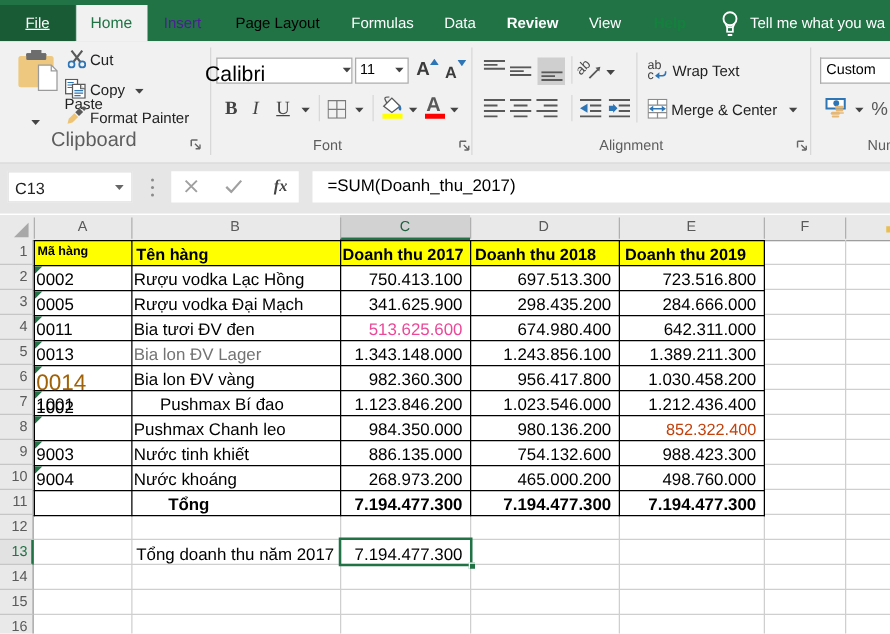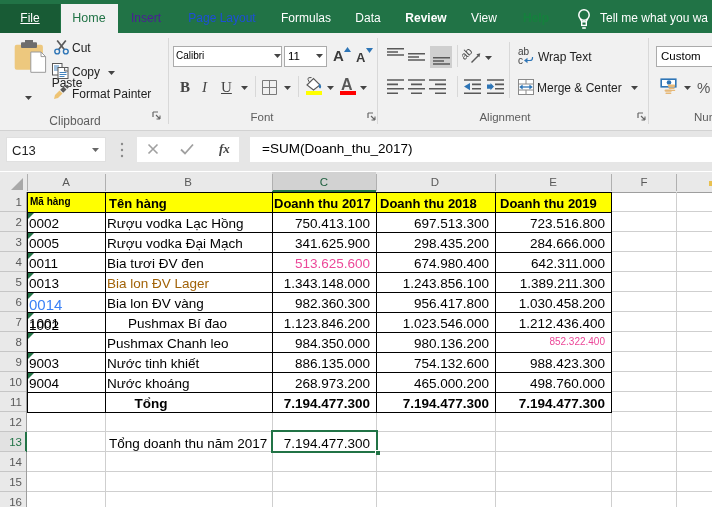--- a/index.html
+++ b/index.html
@@ -7,21 +7,21 @@
 .ab{position:absolute;}
 .tx{position:absolute;white-space:nowrap;}
 </style></head><body>
 
 <div class="ab" style="left:0;top:0;width:712px;height:33px;background:#217346;"></div>
 <div class="ab" style="left:0;top:4px;width:60px;height:29px;background:#185b35;"></div>
 <div class="ab" style="left:61px;top:4px;width:57px;height:29px;background:#f1f1f1;"></div>
 <div class="tx" style="left:30px;top:10.5px;transform:translateX(-50%);font-size:12px;color:#fff;font-weight:400;text-decoration:underline;">File</div>
 <div class="tx" style="left:89px;top:10.5px;transform:translateX(-50%);font-size:12.5px;color:#217346;font-weight:400;">Home</div>
 <div class="tx" style="left:146px;top:10.5px;transform:translateX(-50%);font-size:12px;color:#4c1d95;font-weight:400;text-align:right;">Insert</div>
-<div class="tx" style="left:222px;top:10.5px;transform:translateX(-50%);font-size:12px;color:#1d4ed8;font-weight:400;text-align:right;">Page Layout</div>
+<div class="tx" style="left:222px;top:10.5px;transform:translateX(-50%);font-size:12px;color:#000000;font-weight:400;text-align:right;">Page Layout</div>
 <div class="tx" style="left:306px;top:10.5px;transform:translateX(-50%);font-size:12px;color:#fff;font-weight:400;">Formulas</div>
 <div class="tx" style="left:368px;top:10.5px;transform:translateX(-50%);font-size:12px;color:#fff;font-weight:400;">Data</div>
 <div class="tx" style="left:426px;top:10.5px;transform:translateX(-50%);font-size:12px;color:#fff;font-weight:700;">Review</div>
 <div class="tx" style="left:484px;top:10.5px;transform:translateX(-50%);font-size:12px;color:#fff;font-weight:400;">View</div>
 <div class="tx" style="left:536px;top:10.5px;transform:translateX(-50%);font-size:12px;color:#15803d;font-weight:700;">Help</div>
 <svg class="ab" style="left:577px;top:8px;" width="14" height="21" viewBox="0 0 14 21">
 <circle cx="7" cy="7" r="5.2" fill="none" stroke="#fff" stroke-width="1.5"></circle>
 <path d="M3.4 10.8 L4.8 13.8 M10.6 10.8 L9.2 13.8" stroke="#fff" stroke-width="1.5"></path>
 <rect x="4.7" y="13.8" width="4.6" height="3.6" fill="none" stroke="#fff" stroke-width="1.4"></rect>
 <path d="M5.2 20 h3.6" stroke="#fff" stroke-width="1.6"></path>
@@ -60,27 +60,27 @@
 <div class="tx" style="left:72px;top:65px;font-size:12px;color:#222;">Copy</div>
 <svg class="ab" style="left:108px;top:71px;" width="7" height="4" viewBox="0 0 7 4">
     <path d="M0 0 L7 0 L3.5 4 Z" fill="#444"></path>
   </svg>
 <svg class="ab" style="left:53px;top:85px;" width="17" height="15" viewBox="0 0 17 15">
 <path d="M1 14 L2 10 L6.5 5.5 L9.5 8.5 L5 13 Z" fill="#eec373"></path>
 <path d="M7.2 4.8 L10.2 7.8 L13.5 4.5 L10.5 1.5 Z" fill="#595959"></path>
 <path d="M11.3 0.7 L14.3 3.7 L15.8 2.2 Q16.3 1.7 15.8 1.2 L14.8 0.2 Q14.3 -0.3 13.8 0.2 Z" fill="#595959"></path>
 </svg>
 <div class="tx" style="left:72px;top:87px;font-size:12px;color:#222;">Format Painter</div>
-<div class="tx" style="left:75px;top:114px;transform:translateX(-50%);font-size:12px;color:#5d5d5d;text-align:center;">Clipboard</div>
+<div class="tx" style="left:75px;top:104px;transform:translateX(-50%);font-size:16px;color:#5d5d5d;text-align:center;">Clipboard</div>
 <svg class="ab" style="left:152px;top:111px;" width="10" height="10" viewBox="0 0 10 10">
 <path d="M1 1 L1 6 M1 1 L6 1" stroke="#666" stroke-width="1.2" fill="none"></path>
 <path d="M4 4 L8 8 M8 8 L8 4.5 M8 8 L4.5 8" stroke="#666" stroke-width="1.1" fill="none"></path>
 </svg>
 <div class="ab" style="left:173px;top:46px;width:109px;height:21px;background:#fff;border:1px solid #ababab;box-sizing:border-box;"></div>
-<div class="tx" style="left:176px;top:50px;font-size:10px;color:#000;">Calibri</div>
+<div class="tx" style="left:164px;top:50px;font-size:17px;color:#000;">Calibri</div>
 <svg class="ab" style="left:274px;top:54px;" width="7" height="4" viewBox="0 0 7 4">
     <path d="M0 0 L7 0 L3.5 4 Z" fill="#444"></path>
   </svg>
 <div class="ab" style="left:284px;top:46px;width:43px;height:21px;background:#fff;border:1px solid #ababab;box-sizing:border-box;"></div>
 <div class="tx" style="left:288px;top:50px;font-size:11.5px;color:#000;">11</div>
 <svg class="ab" style="left:316px;top:54px;" width="7" height="4" viewBox="0 0 7 4">
     <path d="M0 0 L7 0 L3.5 4 Z" fill="#444"></path>
   </svg>
 <div class="tx" style="left:333px;top:47px;font-size:15px;font-weight:bold;color:#3b3b3b;">A</div>
 <svg class="ab" style="left:344px;top:47px;" width="7" height="5" viewBox="0 0 7 5">
@@ -343,25 +343,25 @@
     <path d="M0 0 L6 0 L0 6 Z" fill="#217346"></path>
   </svg>
 <div class="tx" style="left:107px;top:255.5px;font-size:13.5px;color:#000;">Bia tươi ĐV đen</div>
 <div class="tx" style="left:370px;top:255.5px;transform:translateX(-100%);font-size:13.5px;color:#ec4899;">513.625.600</div>
 <div class="tx" style="left:489px;top:255.5px;transform:translateX(-100%);font-size:13.5px;color:#000;">674.980.400</div>
 <div class="tx" style="left:605px;top:255.5px;transform:translateX(-100%);font-size:13.5px;color:#000;">642.311.000</div>
 <div class="tx" style="left:29px;top:275.5px;font-size:13.5px;color:#000;">0013</div>
 <svg class="ab" style="left:28px;top:273px;" width="6" height="6" viewBox="0 0 6 6">
     <path d="M0 0 L6 0 L0 6 Z" fill="#217346"></path>
   </svg>
-<div class="tx" style="left:107px;top:275.5px;font-size:13.5px;color:#a16207;">Bia lon ĐV Lager</div>
+<div class="tx" style="left:107px;top:275.5px;font-size:13.5px;color:#737373;">Bia lon ĐV Lager</div>
 <div class="tx" style="left:370px;top:275.5px;transform:translateX(-100%);font-size:13.5px;color:#000;">1.343.148.000</div>
 <div class="tx" style="left:489px;top:275.5px;transform:translateX(-100%);font-size:13.5px;color:#000;">1.243.856.100</div>
 <div class="tx" style="left:605px;top:275.5px;transform:translateX(-100%);font-size:13.5px;color:#000;">1.389.211.300</div>
-<div class="tx" style="left:29px;top:295.5px;font-size:15px;color:#3b82f6;">0014</div>
+<div class="tx" style="left:29px;top:295.5px;font-size:18px;color:#a16207;">0014</div>
 <svg class="ab" style="left:28px;top:293px;" width="6" height="6" viewBox="0 0 6 6">
     <path d="M0 0 L6 0 L0 6 Z" fill="#217346"></path>
   </svg>
 <div class="tx" style="left:107px;top:295.5px;font-size:13.5px;color:#000;">Bia lon ĐV vàng</div>
 <div class="tx" style="left:370px;top:295.5px;transform:translateX(-100%);font-size:13.5px;color:#000;">982.360.300</div>
 <div class="tx" style="left:489px;top:295.5px;transform:translateX(-100%);font-size:13.5px;color:#000;">956.417.800</div>
 <div class="tx" style="left:605px;top:295.5px;transform:translateX(-100%);font-size:13.5px;color:#000;">1.030.458.200</div>
 <div class="tx" style="left:29px;top:315.5px;font-size:13.5px;color:#000;">1001</div>
 <svg class="ab" style="left:28px;top:313px;" width="6" height="6" viewBox="0 0 6 6">
     <path d="M0 0 L6 0 L0 6 Z" fill="#217346"></path>
@@ -370,21 +370,21 @@
 <div class="tx" style="left:370px;top:315.5px;transform:translateX(-100%);font-size:13.5px;color:#000;">1.123.846.200</div>
 <div class="tx" style="left:489px;top:315.5px;transform:translateX(-100%);font-size:13.5px;color:#000;">1.023.546.000</div>
 <div class="tx" style="left:605px;top:315.5px;transform:translateX(-100%);font-size:13.5px;color:#000;">1.212.436.400</div>
 <div class="tx" style="left:29px;top:318px;font-size:13.5px;color:#000;">1002</div>
 <svg class="ab" style="left:28px;top:333px;" width="6" height="6" viewBox="0 0 6 6">
     <path d="M0 0 L6 0 L0 6 Z" fill="#217346"></path>
   </svg>
 <div class="tx" style="left:107px;top:335.5px;font-size:13.5px;color:#000;">Pushmax Chanh leo</div>
 <div class="tx" style="left:370px;top:335.5px;transform:translateX(-100%);font-size:13.5px;color:#000;">984.350.000</div>
 <div class="tx" style="left:489px;top:335.5px;transform:translateX(-100%);font-size:13.5px;color:#000;">980.136.200</div>
-<div class="tx" style="left:605px;top:335.5px;transform:translateX(-100%);font-size:10px;color:#ec4899;">852.322.400</div>
+<div class="tx" style="left:605px;top:335.5px;transform:translateX(-100%);font-size:13px;color:#c2410c;">852.322.400</div>
 <div class="tx" style="left:29px;top:355.5px;font-size:13.5px;color:#000;">9003</div>
 <svg class="ab" style="left:28px;top:353px;" width="6" height="6" viewBox="0 0 6 6">
     <path d="M0 0 L6 0 L0 6 Z" fill="#217346"></path>
   </svg>
 <div class="tx" style="left:107px;top:355.5px;font-size:13.5px;color:#000;">Nước tinh khiết</div>
 <div class="tx" style="left:370px;top:355.5px;transform:translateX(-100%);font-size:13.5px;color:#000;">886.135.000</div>
 <div class="tx" style="left:489px;top:355.5px;transform:translateX(-100%);font-size:13.5px;color:#000;">754.132.600</div>
 <div class="tx" style="left:605px;top:355.5px;transform:translateX(-100%);font-size:13.5px;color:#000;">988.423.300</div>
 <div class="tx" style="left:29px;top:375.5px;font-size:13.5px;color:#000;">9004</div>
 <svg class="ab" style="left:28px;top:373px;" width="6" height="6" viewBox="0 0 6 6">

